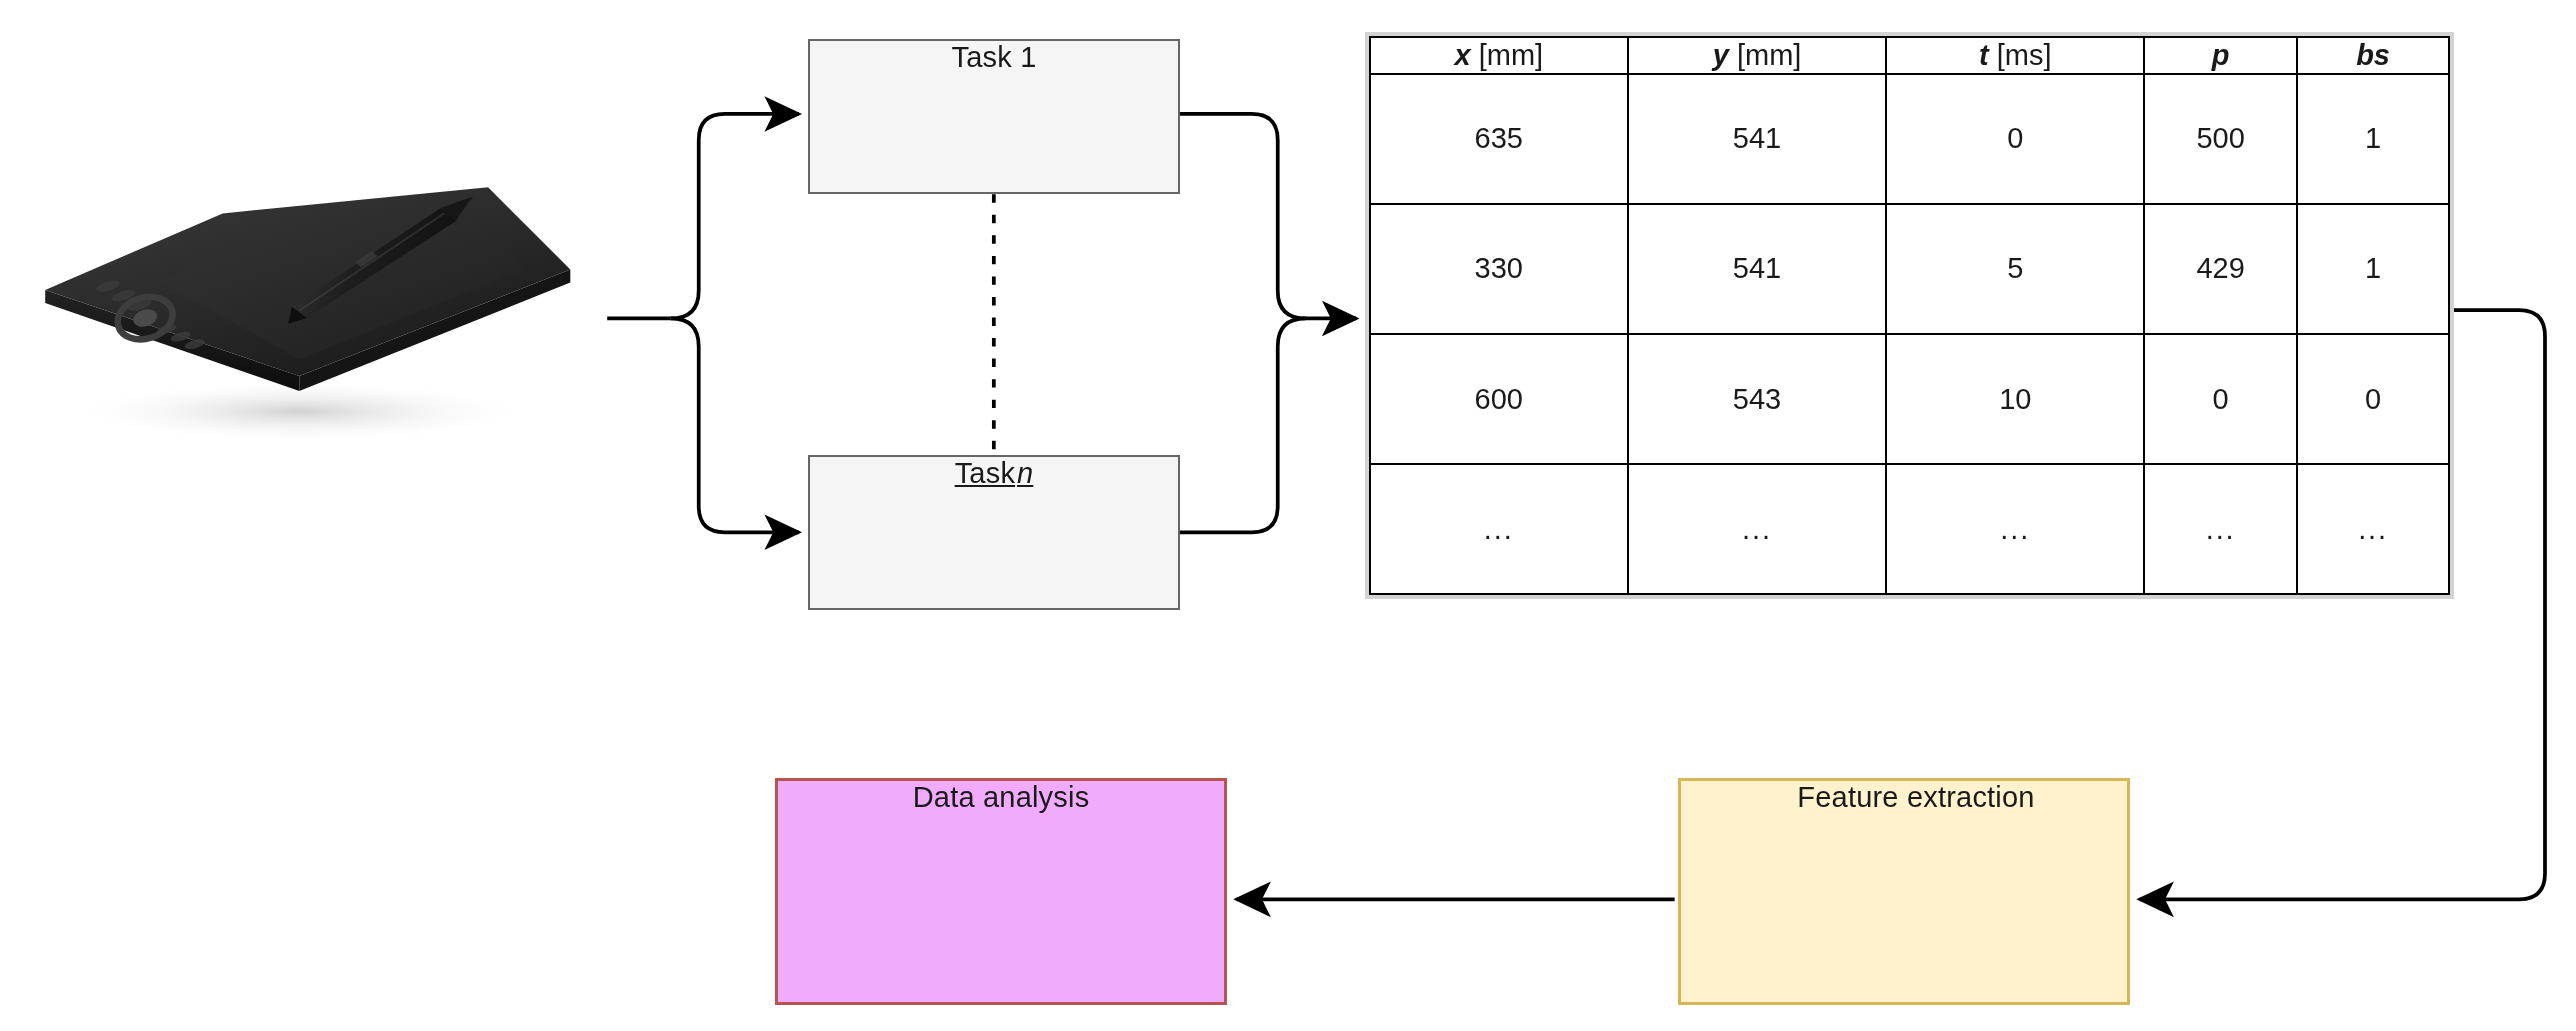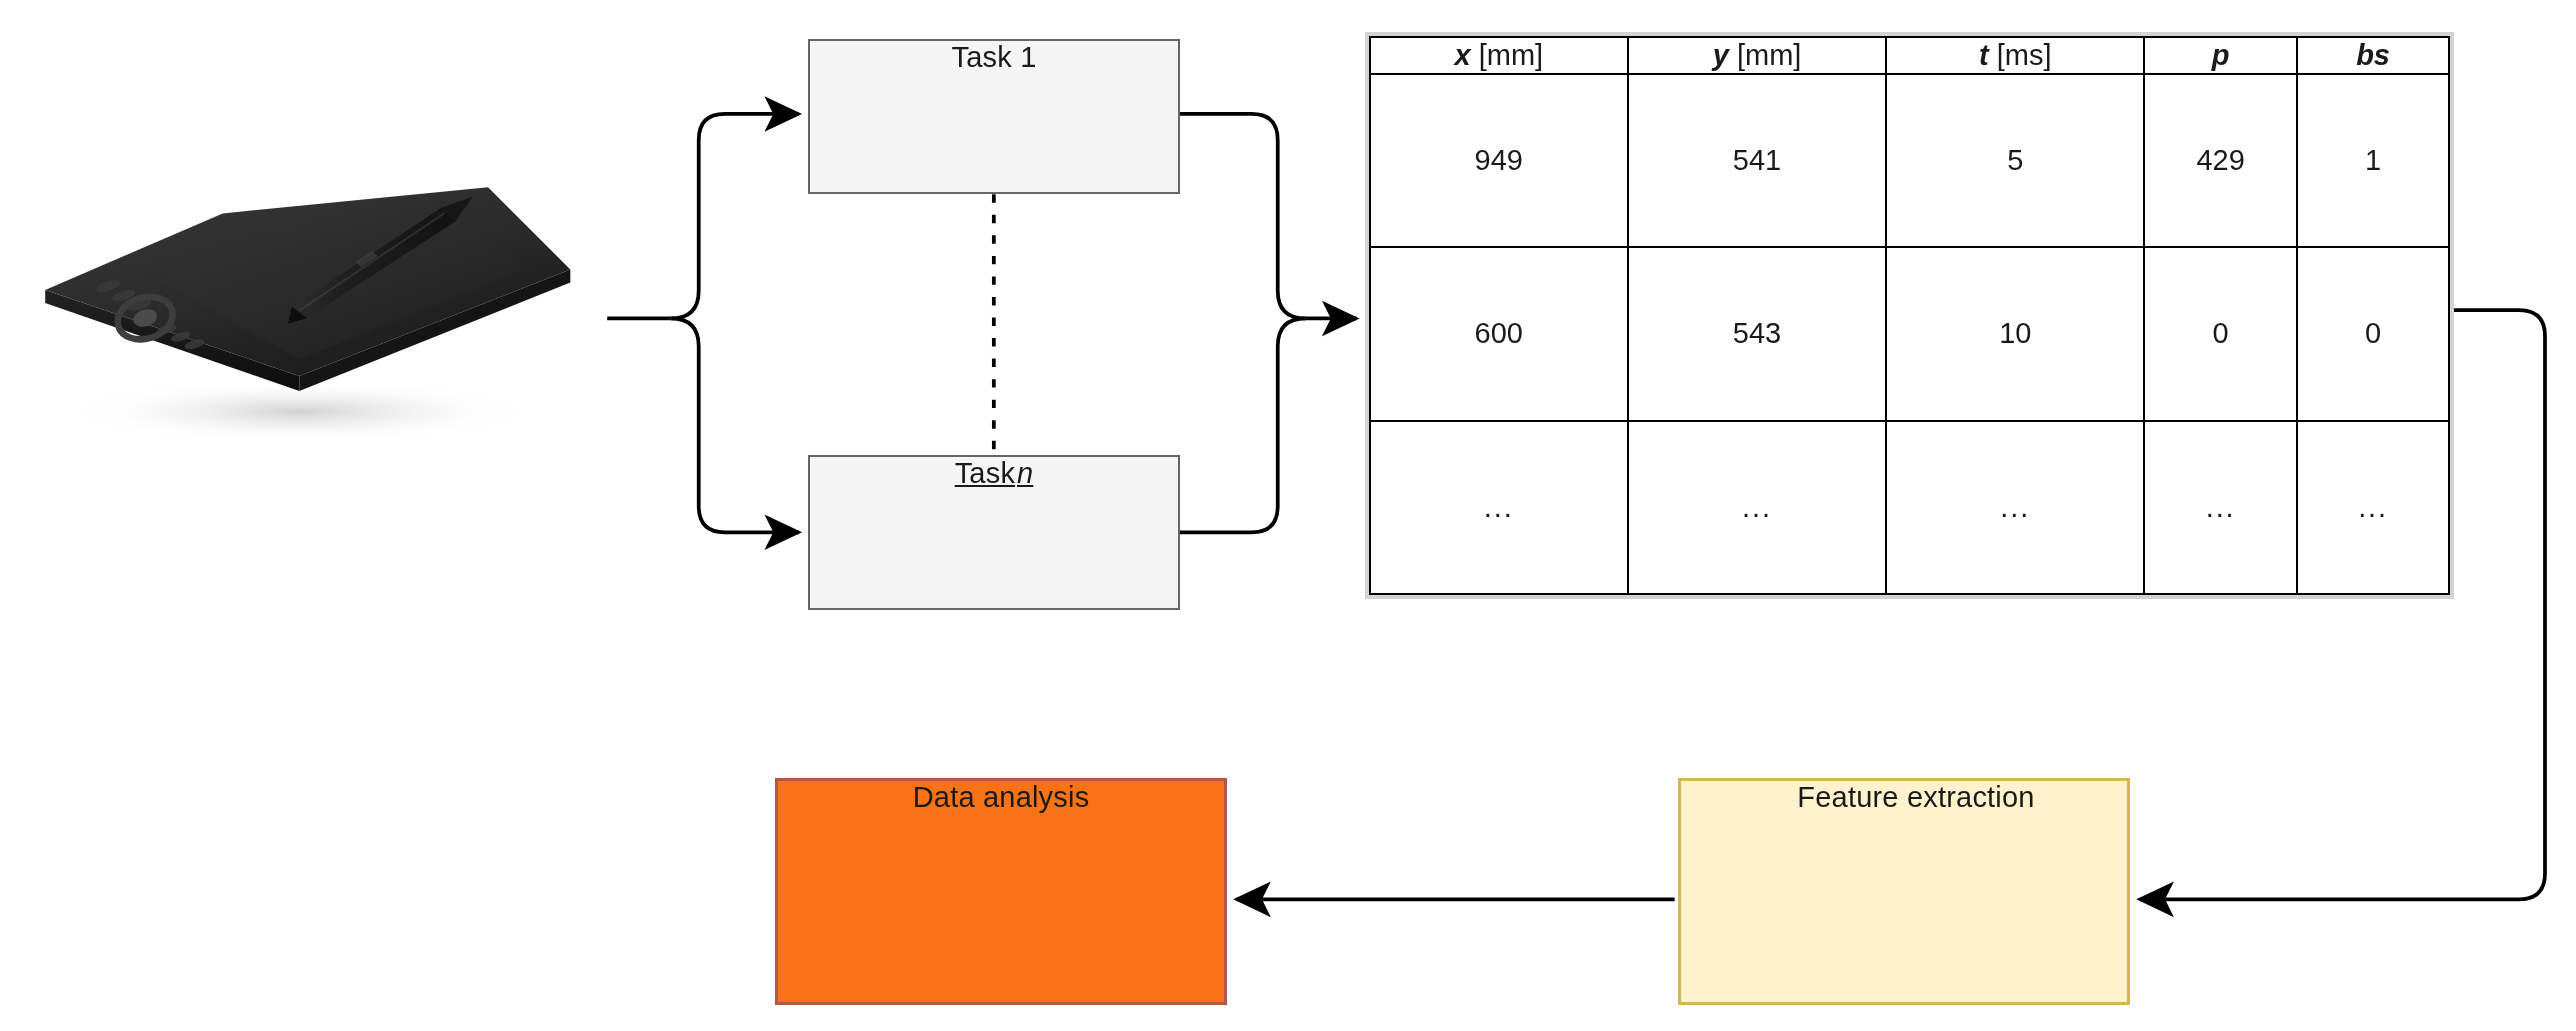--- a/index.html
+++ b/index.html
@@ -50,21 +50,21 @@
     white-space: nowrap;
   }
   .box-task {
     background: #f5f5f5;
     border: 2.8px solid #666666;
   }
   #task-1-box { left: 808px; top: 39px; width: 372px; height: 155px; }
   #task-n-box { left: 808px; top: 455px; width: 372px; height: 155px; text-decoration: underline; }
   #data-analysis-box {
     left: 775px; top: 778px; width: 452px; height: 227px;
-    background: #f97316;
+    background: #f0abfc;
     border: 3.7px solid #b85450;
   }
   #feature-extraction-box {
     left: 1678px; top: 778px; width: 452px; height: 227px;
     background: #fff2cc;
     border: 3.7px solid #d6b656;
     padding-left: 24px;
   }
   .ital { font-style: italic; padding-left: 1.9px; }
   
@@ -210,21 +210,28 @@
         <tr>
           <th class="col-wide"><span>x</span> <span class="unit">[mm]</span></th>
           <th class="col-wide"><span>y</span> <span class="unit">[mm]</span></th>
           <th class="col-wide"><span>t</span> <span class="unit">[ms]</span></th>
           <th class="col-narrow"><span>p</span></th>
           <th class="col-narrow"><span>bs</span></th>
         </tr>
       </thead>
       <tbody>
         <tr>
-          <td>949</td>
+          <td>635</td>
+          <td>541</td>
+          <td>0</td>
+          <td>500</td>
+          <td>1</td>
+        </tr>
+        <tr>
+          <td>330</td>
           <td>541</td>
           <td>5</td>
           <td>429</td>
           <td>1</td>
         </tr>
         <tr>
           <td>600</td>
           <td>543</td>
           <td>10</td>
           <td>0</td>

